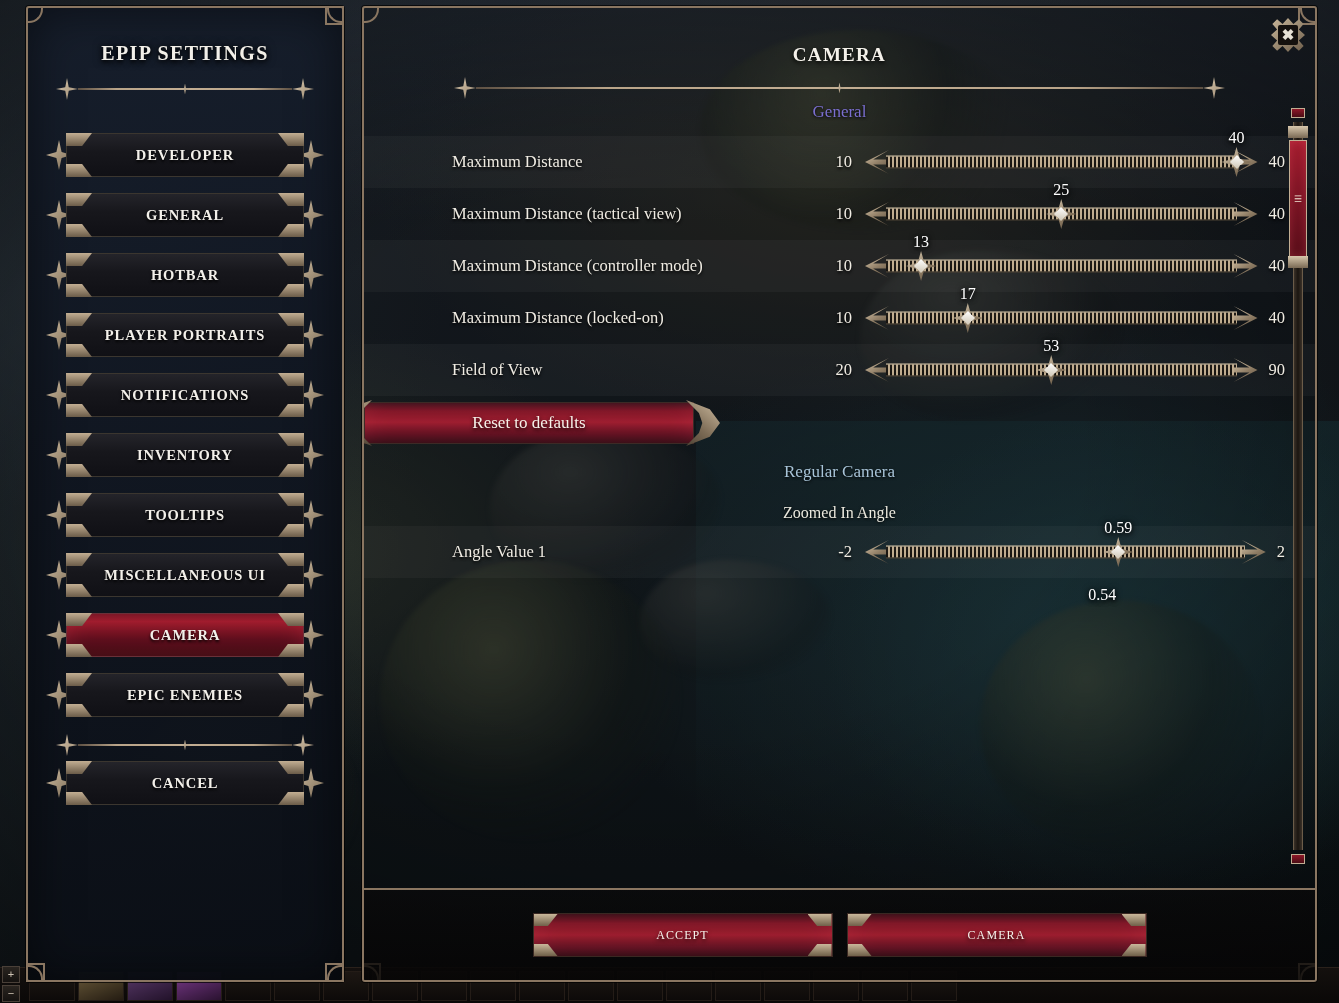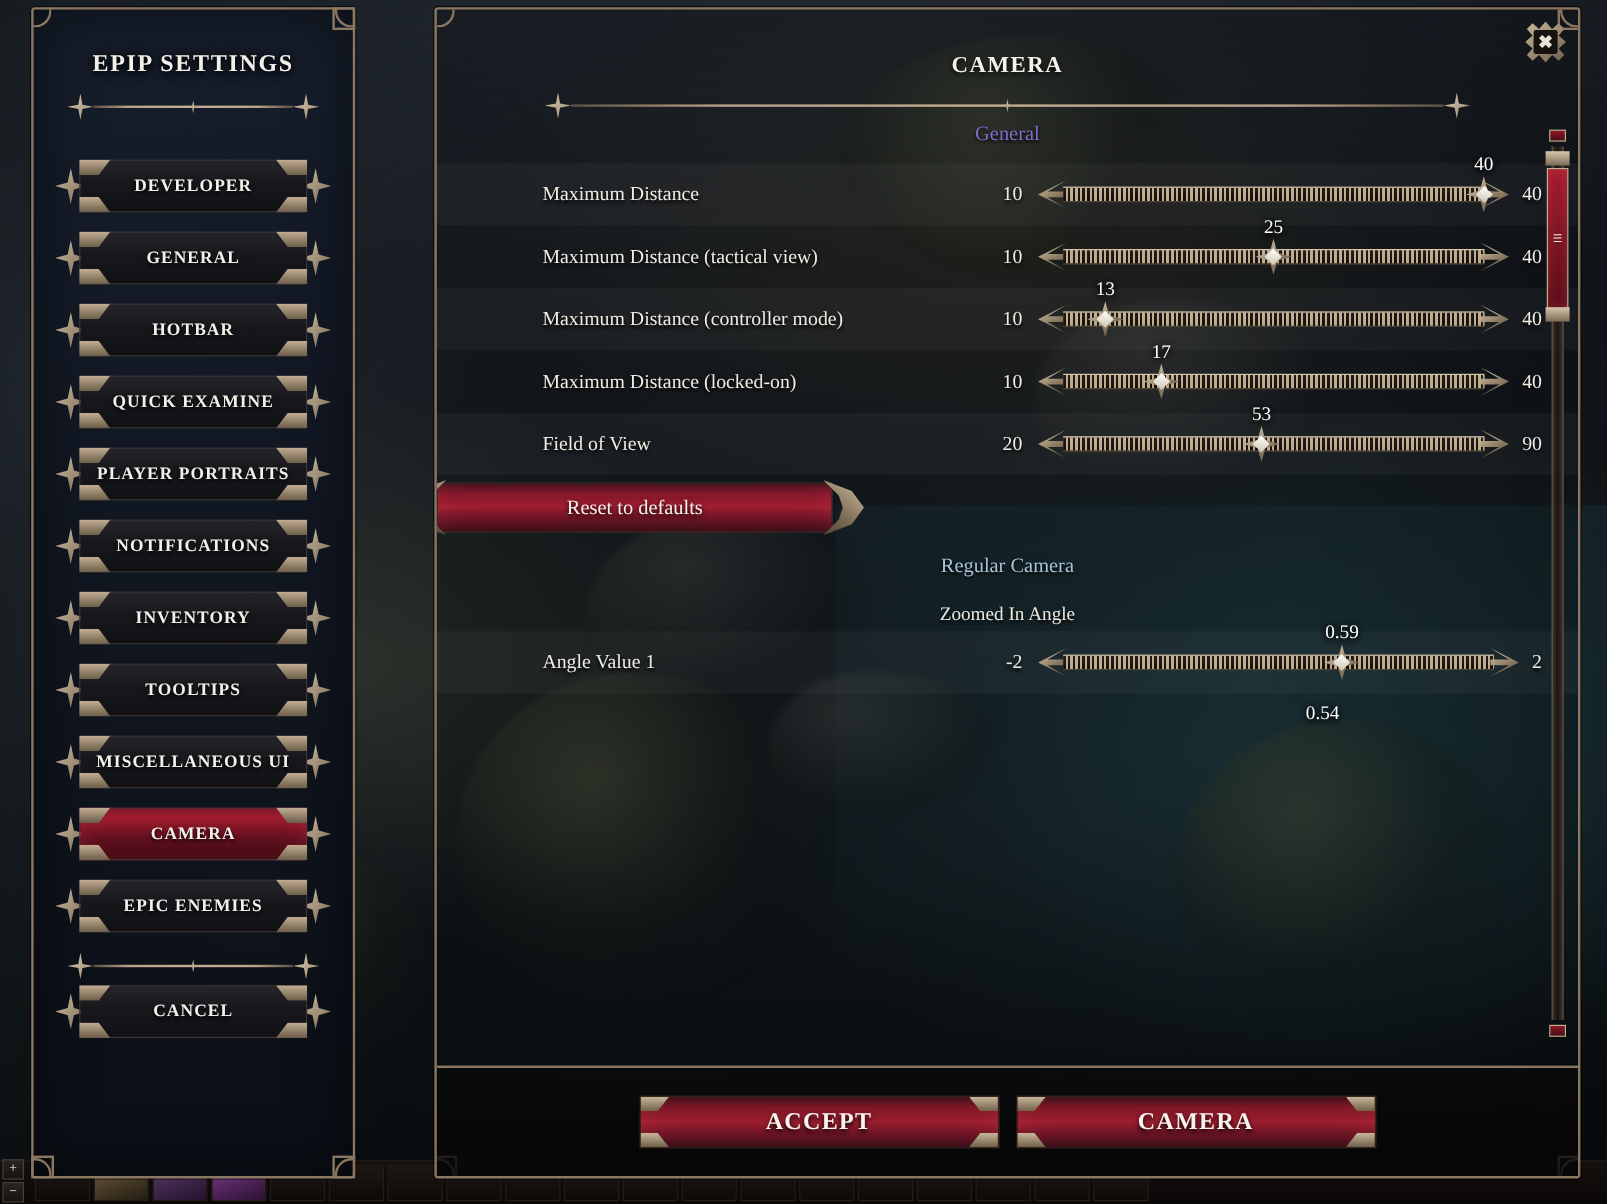--- a/index.html
+++ b/index.html
@@ -73,21 +73,21 @@
   .hb-btn {
     width:18px; height:17px; margin:1px 2px;
     background:linear-gradient(180deg,#2a2520,#151210);
     border:1px solid #4a4038; color:#cfc4b4;
     font-size:11px; line-height:15px; text-align:center;
     font-family:"Liberation Sans", sans-serif;
   }
 
   
   #sidebar {
-    position:absolute; left:26px; top:6px; width:270px; height:976px; z-index:5;
+    position:absolute; left:26px; top:6px; width:318px; height:976px; z-index:5;
     background:
       linear-gradient(175deg, rgba(22,30,44,.93) 0%, rgba(16,22,33,.95) 45%, rgba(11,15,22,.96) 100%);
     border:2px solid #8a7661;
     border-radius:3px;
     box-shadow:0 0 0 1px rgba(0,0,0,.7), inset 0 0 50px rgba(0,0,0,.55);
   }
   
   .tref { position:absolute; width:30px; height:30px; pointer-events:none; }
   .tref::before, .tref::after {
     content:""; position:absolute; width:15px; height:15px;
@@ -329,21 +329,21 @@
     position:absolute; left:0; right:0; bottom:0; height:92px;
     border-top:2px solid #8a7661;
     background:linear-gradient(180deg, rgba(10,8,8,.55), rgba(6,5,5,.85));
     display:flex; align-items:center; justify-content:center; gap:14px;
   }
   .foot-btn {
     position:relative; width:300px; height:44px;
     background:linear-gradient(180deg,#2c0c14 0%,#7a1525 22%,#9a1d2e 50%,#5a1020 80%,#250810 100%);
     border:1px solid #3a2822;
     display:flex; align-items:center; justify-content:center;
-    color:#f7f3ec; font-size:20px; font-weight:bold; letter-spacing:1.1px;
+    color:#f7f3ec; font-size:12px; font-weight:normal; letter-spacing:1.1px;
     text-shadow:0 2px 4px #000; cursor:pointer;
     box-shadow:inset 0 0 28px rgba(255,80,100,.2);
   }
   .fbr { position:absolute; width:24px; height:12px; }
   .fbr i { position:absolute; inset:0; background:linear-gradient(180deg,#c9b79a,#6f6049); }
   .fbr.a { left:0;  top:0;    } .fbr.a i { clip-path:polygon(0 0,100% 0,60% 100%,0 100%); }
   .fbr.b { right:0; top:0;    } .fbr.b i { clip-path:polygon(0 0,100% 0,100% 100%,40% 100%); }
   .fbr.c { left:0;  bottom:0; } .fbr.c i { clip-path:polygon(0 0,60% 0,100% 100%,0 100%); }
   .fbr.d { right:0; bottom:0; } .fbr.d i { clip-path:polygon(40% 0,100% 0,100% 100%,0 100%); }
 
@@ -441,37 +441,20 @@
           <i></i>
         </span>
         <span class="br d">
           <i></i>
         </span>
       </div>
       <div class="sb-row">
         <span class="sb-orn left"></span>
         <span class="sb-orn right"></span>
         <div class="sb-btn">HOTBAR</div>
-        <span class="br a">
-          <i></i>
-        </span>
-        <span class="br b">
-          <i></i>
-        </span>
-        <span class="br c">
-          <i></i>
-        </span>
-        <span class="br d">
-          <i></i>
-        </span>
-      </div>
-      <div class="sb-row">
-        <span class="sb-orn left"></span>
-        <span class="sb-orn right"></span>
-        <div class="sb-btn">QUICK EXAMINE</div>
         <span class="br a">
           <i></i>
         </span>
         <span class="br b">
           <i></i>
         </span>
         <span class="br c">
           <i></i>
         </span>
         <span class="br d">

